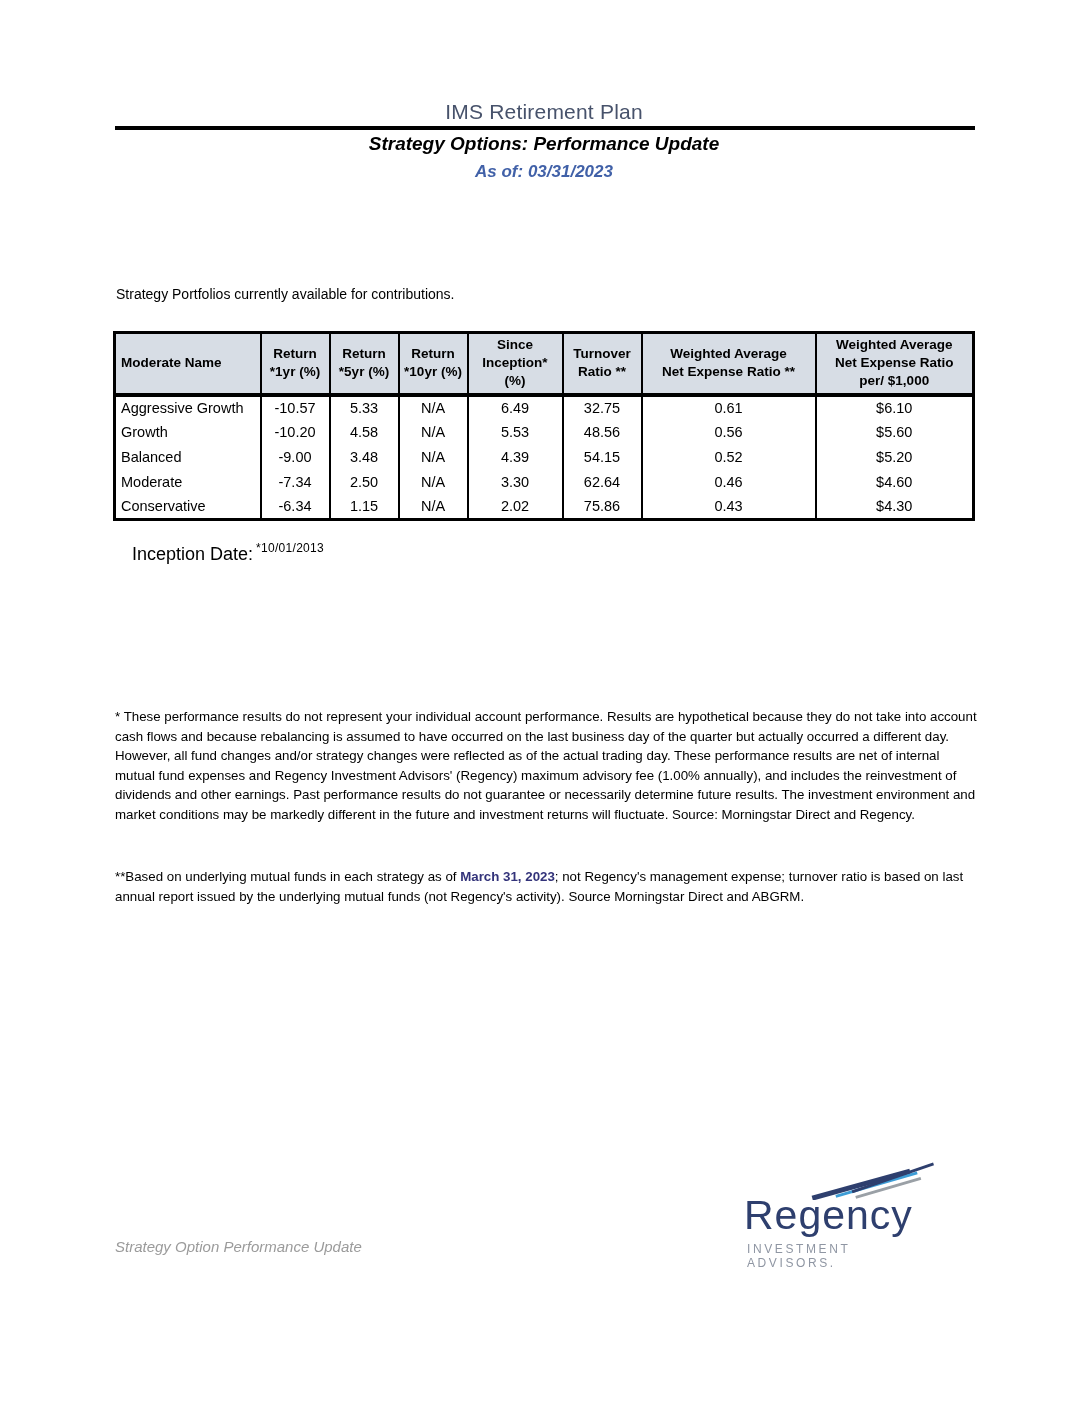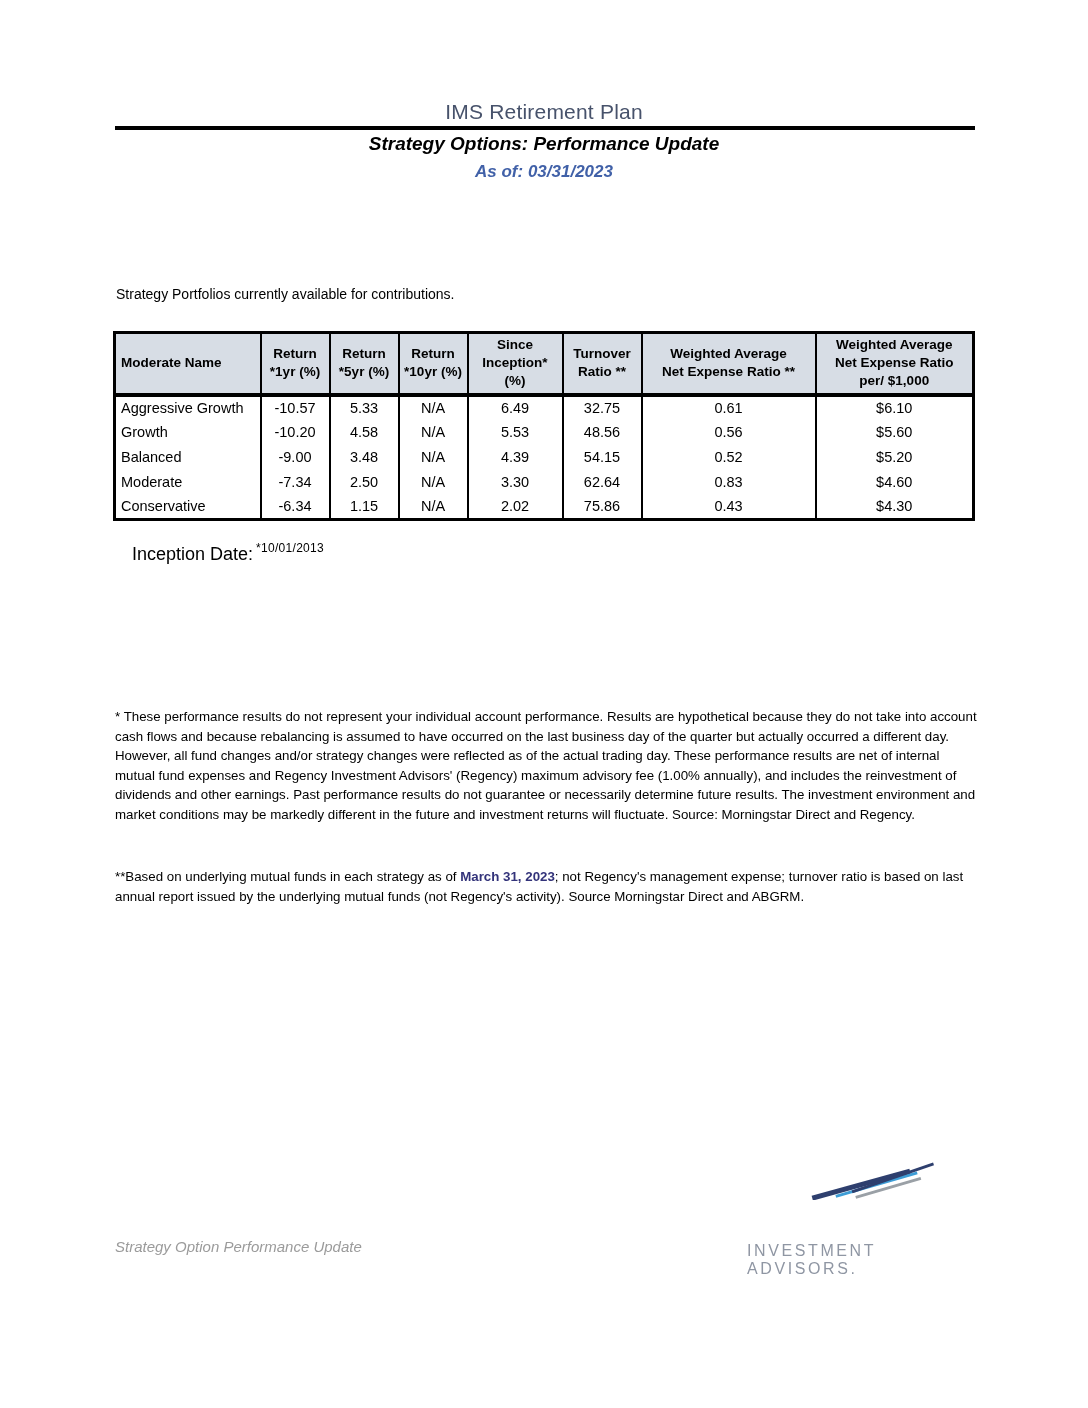--- a/index.html
+++ b/index.html
@@ -93,21 +93,21 @@
 
   
   .logo-block { position: absolute; top: 1160px; left: 744px; width: 200px; height: 100px; }
   .logo-swoosh { position: absolute; top: 2px; left: 62px; width: 132px; height: 38px; }
   .logo-word {
     position: absolute; top: 32px; left: 0;
     font-size: 41px; font-weight: 400; color: #2e3f6e; letter-spacing: 1px;
   }
   .logo-tagline {
     position: absolute; top: 82px; left: 3px;
-    font-size: 16px; letter-spacing: 2.6px; color: #8f96a3;
+    font-size: 12px; letter-spacing: 2.6px; color: #8f96a3;
   }
 
   
   .footer-left {
     position: absolute; top: 1238px; left: 115px;
     font-size: 15px; font-style: italic; color: #9b9b9b;
   }
 </style>
 </head>
 <body>
@@ -182,21 +182,21 @@
         <td>0.52</td>
         <td>$5.20</td>
       </tr>
       <tr>
         <td class="cell-left">Moderate</td>
         <td>-7.34</td>
         <td>2.50</td>
         <td>N/A</td>
         <td>3.30</td>
         <td>62.64</td>
-        <td>0.83</td>
+        <td>0.46</td>
         <td>$4.60</td>
       </tr>
       <tr>
         <td class="cell-left">Conservative</td>
         <td>-6.34</td>
         <td>1.15</td>
         <td>N/A</td>
         <td>2.02</td>
         <td>75.86</td>
         <td>0.43</td>
@@ -213,16 +213,17 @@
 
 <div class="footnote-2"><span>**Based on underlying mutual funds in each strategy as of </span><span class="bold-date">March 31, 2023</span><span>; not Regency's management expense; turnover ratio is based on last annual report  issued by the underlying mutual funds (not Regency's activity). Source Morningstar Direct and ABGRM.</span></div>
 
 <div class="logo-block">
   <svg class="logo-swoosh" viewBox="0 0 140 42" aria-hidden="true">
     <line x1="4" y1="40" x2="112" y2="10" stroke="#2e3f6e" stroke-width="5.5"></line>
     <line x1="30" y1="38" x2="120" y2="12" stroke="#3d9dd6" stroke-width="3.2"></line>
     <line x1="52" y1="39" x2="124" y2="18" stroke="#9aa0a6" stroke-width="3.2"></line>
     <line x1="48" y1="33" x2="138" y2="2" stroke="#2e3f6e" stroke-width="3.2"></line>
   </svg>
+  <div class="logo-word">Regency</div>
   <div class="logo-tagline">INVESTMENT ADVISORS.</div>
 </div>
 
 <div class="footer-left">Strategy Option Performance Update</div>
 
 </body></html>

